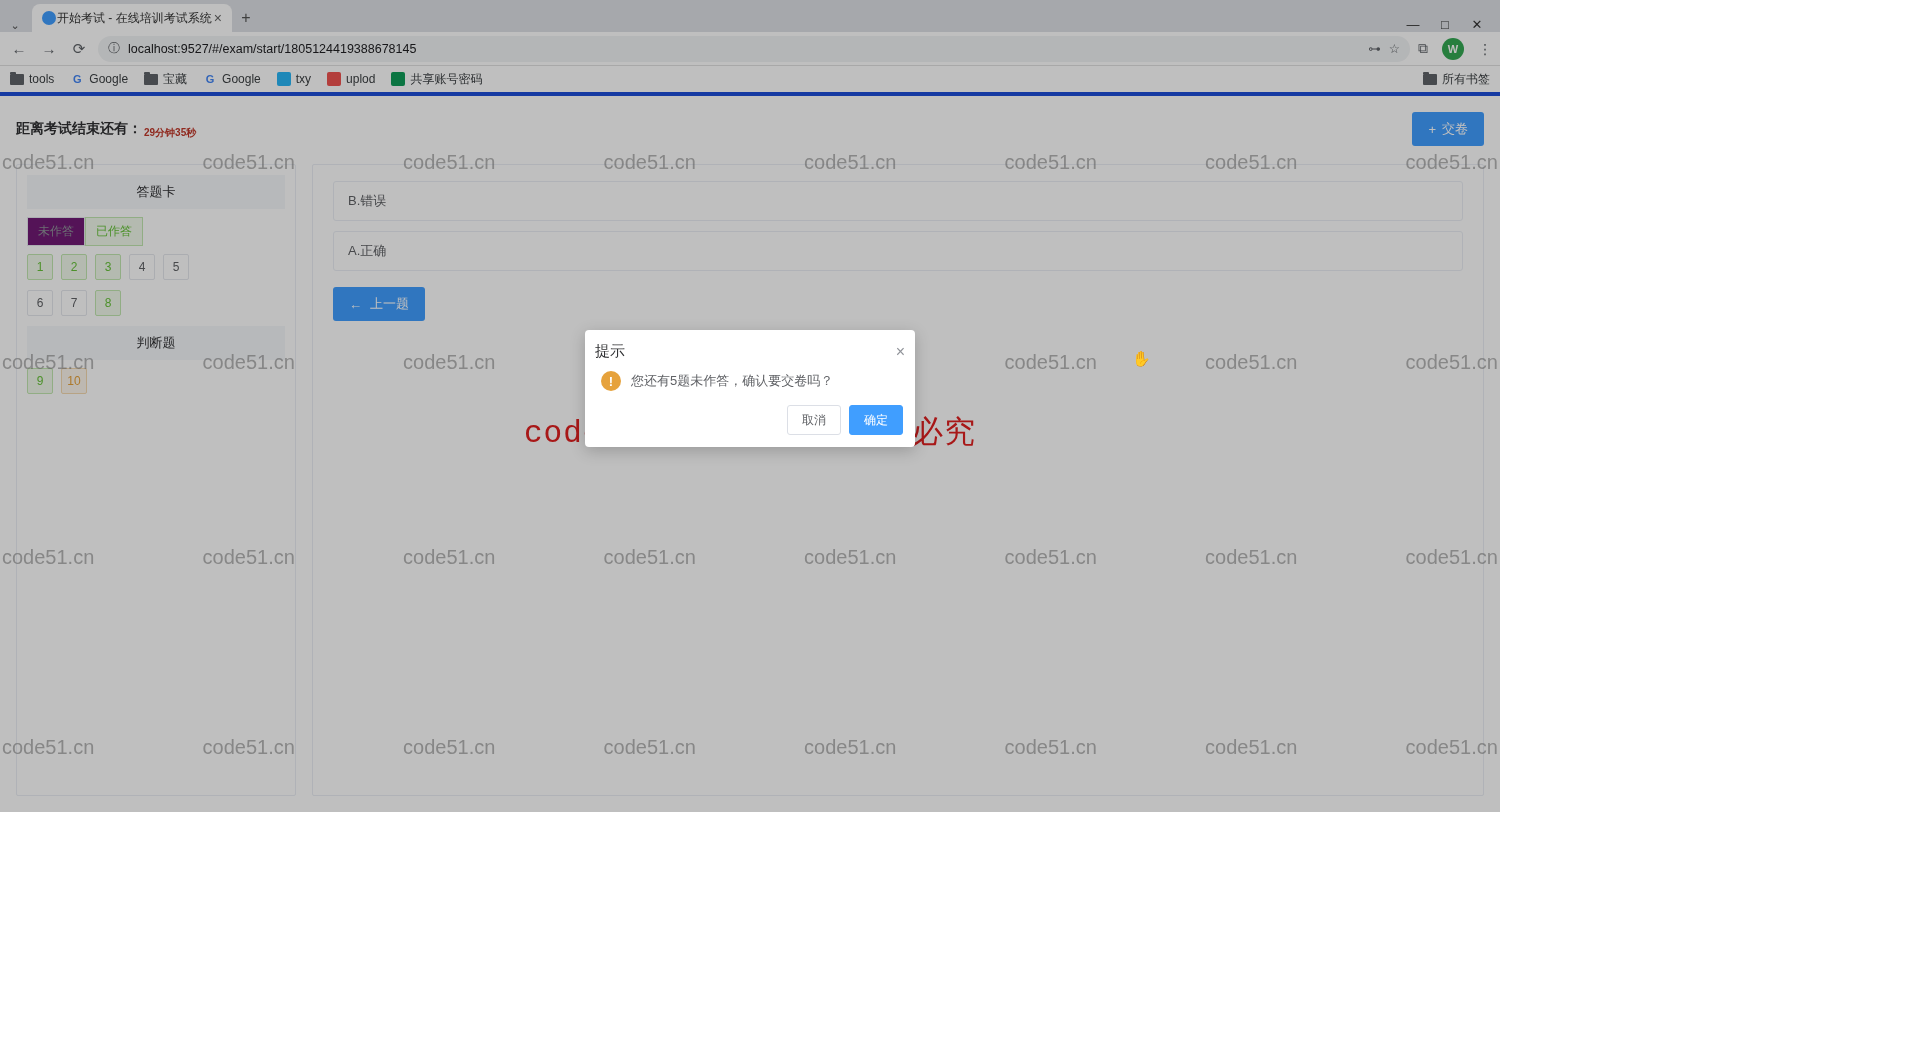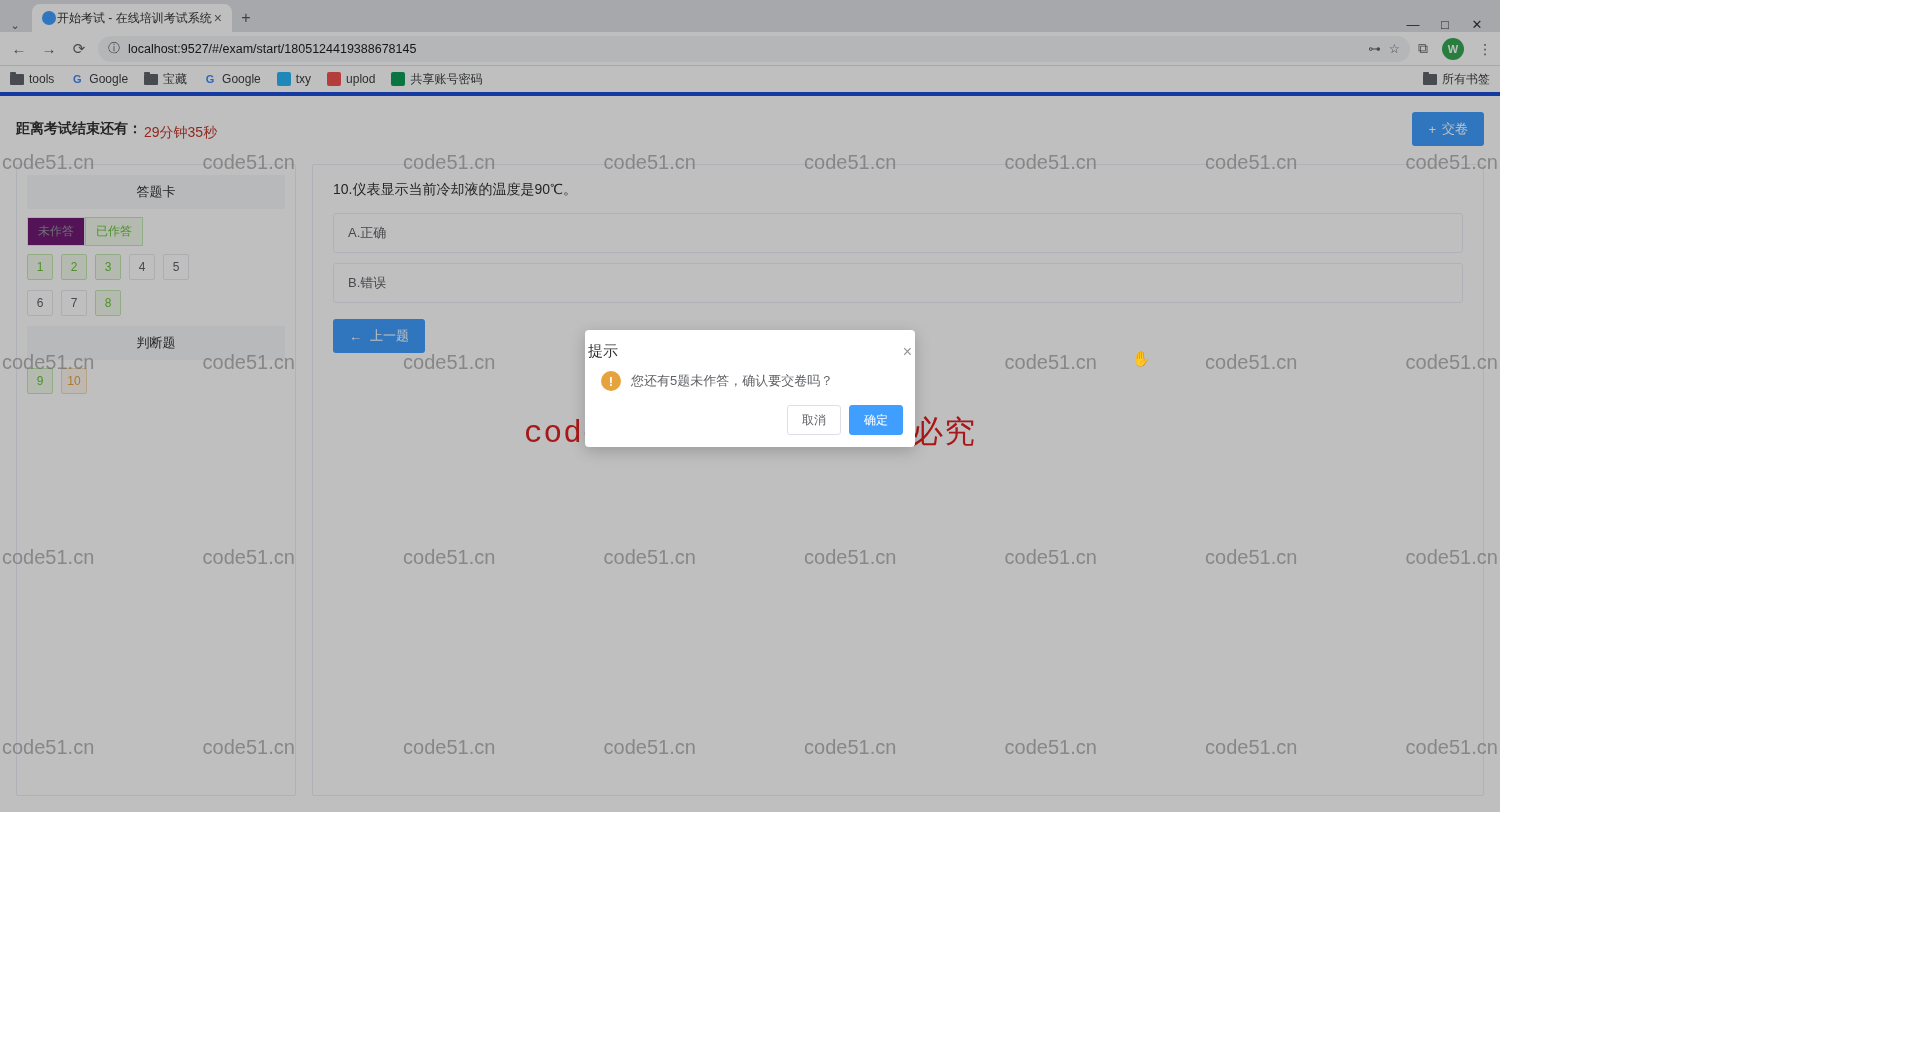--- a/index.html
+++ b/index.html
@@ -32,21 +32,21 @@
 .bm-g { display:inline-flex; width:14px; height:14px; align-items:center; justify-content:center; font-weight:bold; font-size:11px; }
 .bm-g.blue{color:#4285f4}
 .bm-ico { width: 14px; height: 14px; border-radius: 2px; display: inline-block; }
 .bm-ico.cloud{background:#29b6f6}.bm-ico.up{background:#ef5350}.bm-ico.sheet{background:#0f9d58}
 .bm-right { margin-left: auto; text-align: right; }
 
 
 .app { position: relative; padding: 16px; background: #fff; height: calc(812px - 96px); }
 .app-header { display: flex; align-items: center; margin-bottom: 18px; }
 .timer-label { font-size: 14px; font-weight: bold; color: #303133; }
-.timer-value { font-size: 14px; font-weight: normal; color: #c0392b; margin-left: 2px; margin-top: 8px; }
+.timer-value { font-size: 10px; font-weight: bold; color: #c0392b; margin-left: 2px; margin-top: 8px; }
 .submit-btn { margin-left: auto; background: #409eff; color: #fff; border: none; border-radius: 3px; height: 34px; padding: 0 16px; font-size: 13px; display: flex; align-items: center; gap: 6px; cursor: pointer; }
 
 .content { display: flex; gap: 16px; height: calc(100% - 52px); }
 .sidebar { width: 280px; border: 1px solid #ebeef5; border-radius: 2px; padding: 10px; }
 .side-head { background: #f5f7fa; text-align: center; padding: 8px 0; font-size: 13px; color: #303133; margin-bottom: 8px; }
 .legend { display: flex; gap: 0; margin-bottom: 8px; }
 .legend-item { font-size: 12px; padding: 5px 10px; border: 1px solid #e4e7ed; }
 .legend-item.unanswered { color: #909399; background: #701a75; }
 .legend-item.answered { color: #67c23a; background: #f0f9eb; border-color: #c2e7b0; }
 .qnums { display: flex; flex-wrap: wrap; gap: 8px; margin-bottom: 10px; }
@@ -55,21 +55,21 @@
 .qnum.current { background: #fdf6ec; border-color: #f5dab1; color: #e6a23c; }
 
 .main { flex: 1; border: 1px solid #ebeef5; border-radius: 2px; padding: 16px 20px; }
 .question-text { font-size: 14px; color: #303133; margin-bottom: 14px; }
 .option { border: 1px solid #ebeef5; border-radius: 3px; padding: 10px 14px; font-size: 13px; color: #606266; margin-bottom: 10px; cursor: pointer; }
 .prev-btn { background: #409eff; color: #fff; border: none; border-radius: 3px; height: 34px; padding: 0 16px; font-size: 13px; display: inline-flex; align-items: center; gap: 8px; cursor: pointer; margin-top: 6px; }
 
 
 .overlay { position: absolute; inset: 0; background: rgba(0,0,0,0.25); display: flex; align-items: flex-start; justify-content: center; }
 .dialog { background: #fff; border-radius: 4px; width: 330px; margin-top: 330px; box-shadow: 0 4px 16px rgba(0,0,0,0.2); }
-.dialog-header { padding: 12px 3px 4px; font-size: 15px; color: #303133; display: flex; align-items: center; text-align: right; }
+.dialog-header { padding: 12px 10px 4px; font-size: 15px; color: #303133; display: flex; align-items: center; text-align: right; }
 .dialog-close { margin-left: auto; color: #909399; font-size: 16px; cursor: pointer; }
 .dialog-body { padding: 6px 16px 14px; font-size: 13px; color: #606266; display: flex; align-items: center; gap: 10px; }
 .warn-icon { width: 20px; height: 20px; background: #e6a23c; border-radius: 50%; color: #fff; display: flex; align-items: center; justify-content: center; font-weight: bold; font-size: 13px; }
 .dialog-footer { padding: 0 12px 12px; display: flex; justify-content: flex-end; gap: 8px; }
 .btn { height: 30px; padding: 0 14px; font-size: 12px; border-radius: 3px; cursor: pointer; }
 .btn-cancel { background: #fff; border: 1px solid #dcdfe6; color: #606266; }
 .btn-ok { background: #409eff; border: 1px solid #409eff; color: #fff; }
 
 
 .watermark-layer { position: absolute; top: 96px; left: 0; right: 0; bottom: 0; pointer-events: none; overflow: hidden; }
@@ -184,23 +184,22 @@
           </div>
           <div class="side-head">判断题</div>
           <div class="qnums">
             <div class="qnum answered">9</div>
             <div class="qnum current">10</div>
           </div>
         </div>
     </div>
 
     <div class="main">
-      <div class="question-text">10.仪表显示当前冷却液的温度是90℃。</div>
+      <div class="option">B.错误</div>
       <div class="option">A.正确</div>
-      <div class="option">B.错误</div>
       <button class="prev-btn">
         <span>←</span>
         <span>上一题</span>
       </button>
     </div>
   </div>
 </div>
 
 <div class="watermark-layer">
   <div id="wm-rows">

